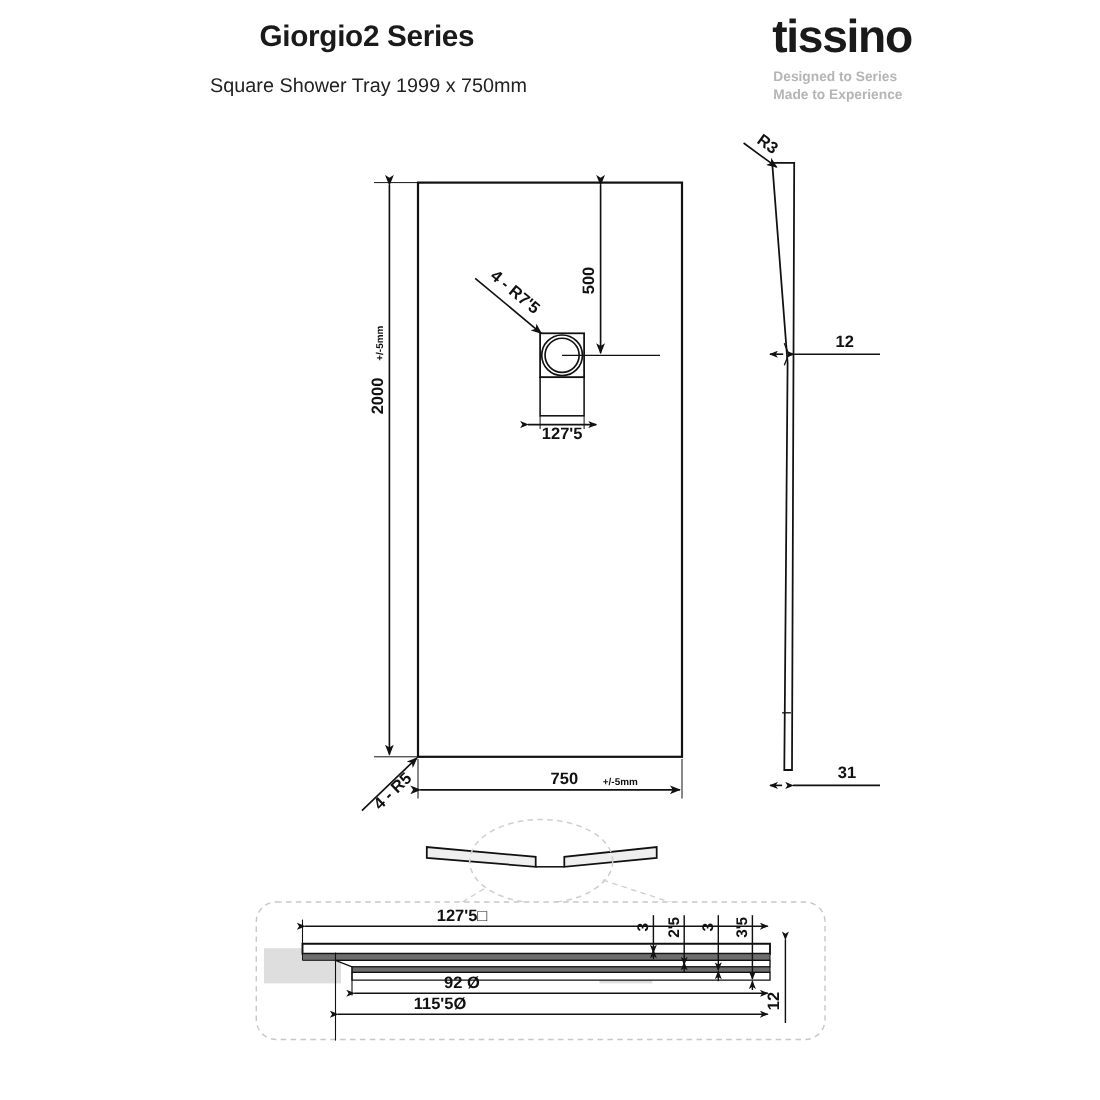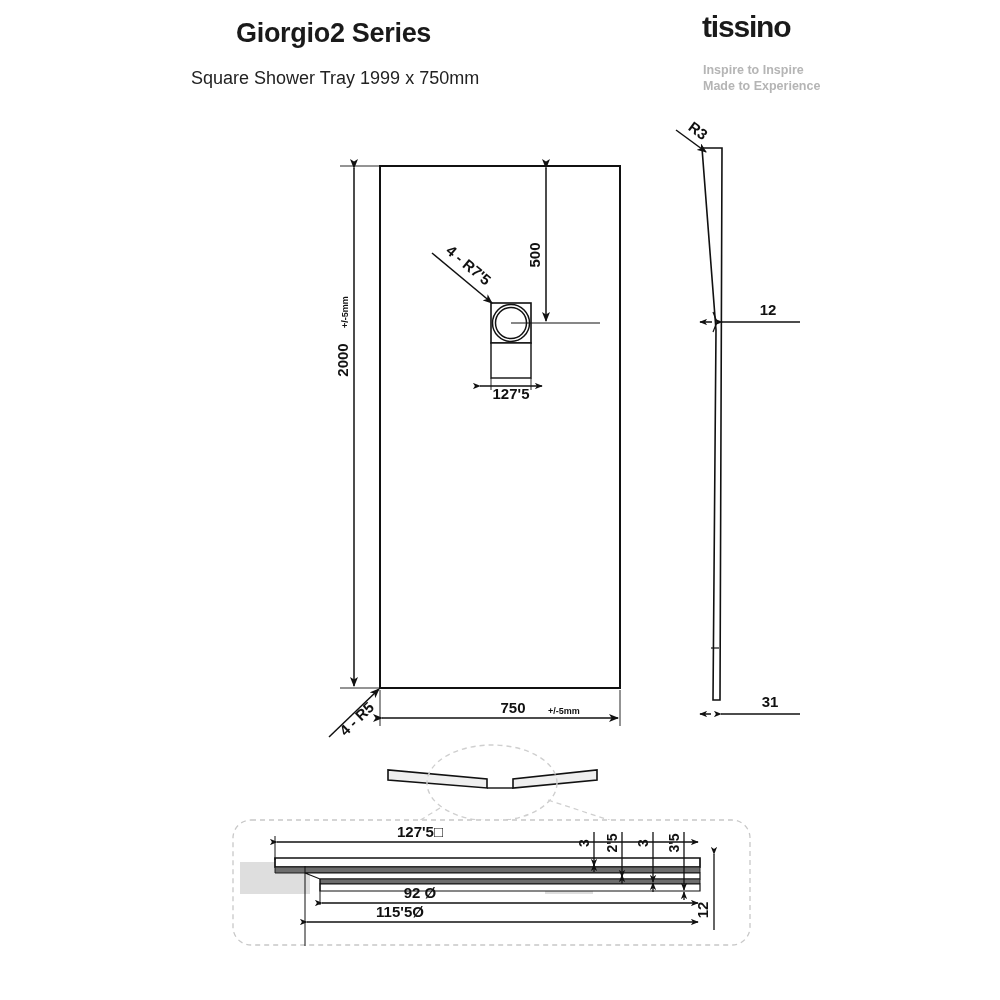--- a/index.html
+++ b/index.html
@@ -39,21 +39,21 @@
     top: 68px;
     font-size: 18px;
     font-weight: normal;
     color: #222222;
     white-space: nowrap;
   }
   .brand-logo {
     position: absolute;
     left: 702px;
     top: 12px;
-    font-size: 30px;
+    font-size: 42px;
     font-weight: bold;
     letter-spacing: -1.2px;
     color: #1a1a1a;
     white-space: nowrap;
     line-height: 1;
   }
   .brand-tag {
     position: absolute;
     left: 703px;
     top: 62px;
@@ -69,21 +69,21 @@
   .dimtxt-sm { font-size: 9px; font-weight: bold; }
   .dimtxt-md { font-size: 14px; font-weight: bold; }
 </style>
 </head>
 <body>
 
 <div class="hdr-title">Giorgio2 Series</div>
 <div class="hdr-sub">Square Shower Tray 1999 x 750mm</div>
 <div class="brand-logo">tissino</div>
 <div class="brand-tag">
-  <span>Inspire to Inspire</span><br>
+  <span>Designed to Series</span><br>
   <span>Made to Experience</span>
 </div>
 
 <svg id="sheet" width="1000" height="1000" viewBox="0 0 1000 1000">
   <defs>
     <marker id="ah" markerWidth="10" markerHeight="8" refX="9" refY="4" orient="auto" markerUnits="userSpaceOnUse">
       <path d="M0,0 L10,4 L0,8 L2.6,4 z" fill="#111111"></path>
     </marker>
     <marker id="ahs" markerWidth="8" markerHeight="6.4" refX="7.2" refY="3.2" orient="auto" markerUnits="userSpaceOnUse">
       <path d="M0,0 L8,3.2 L0,6.4 L2.1,3.2 z" fill="#111111"></path>

